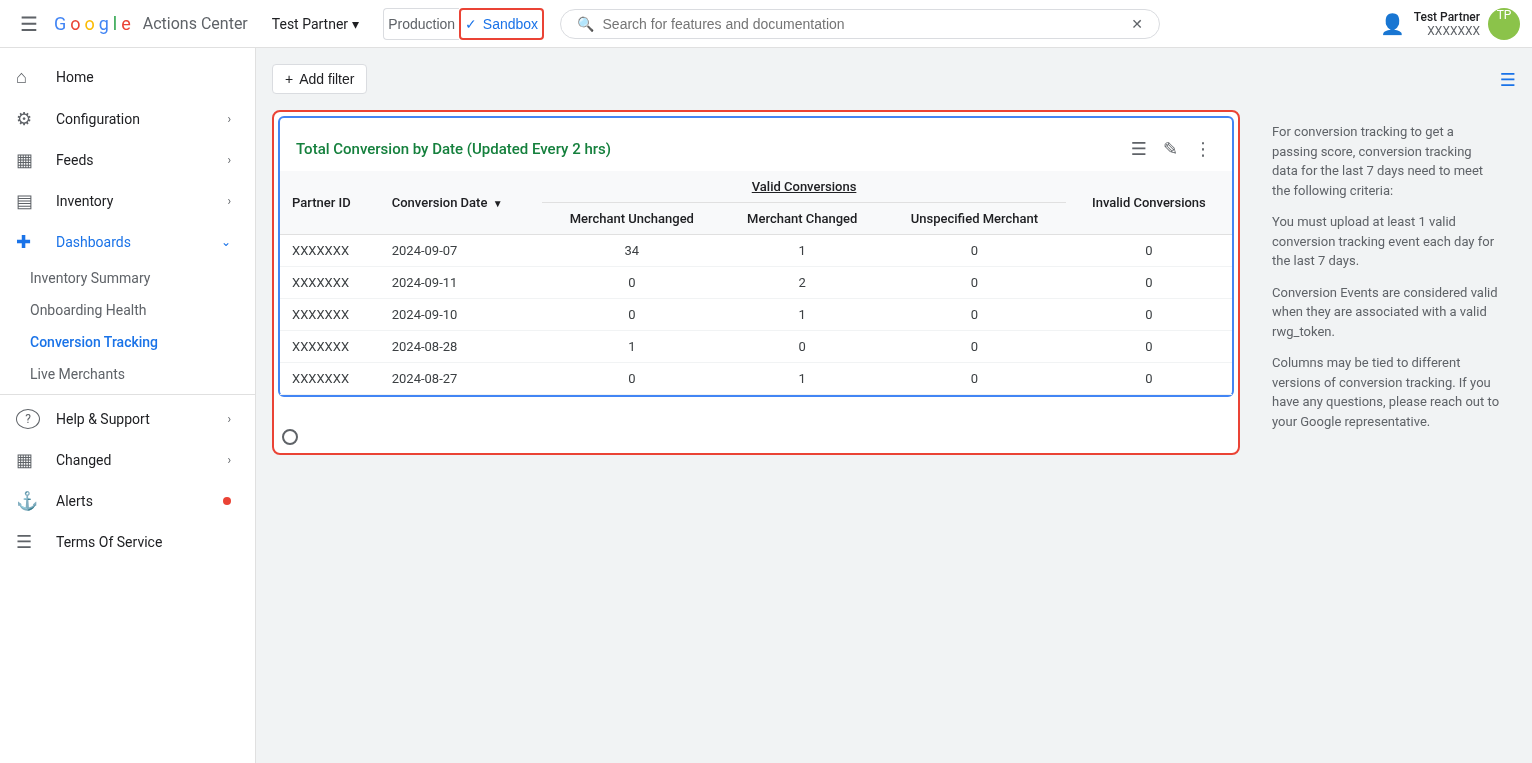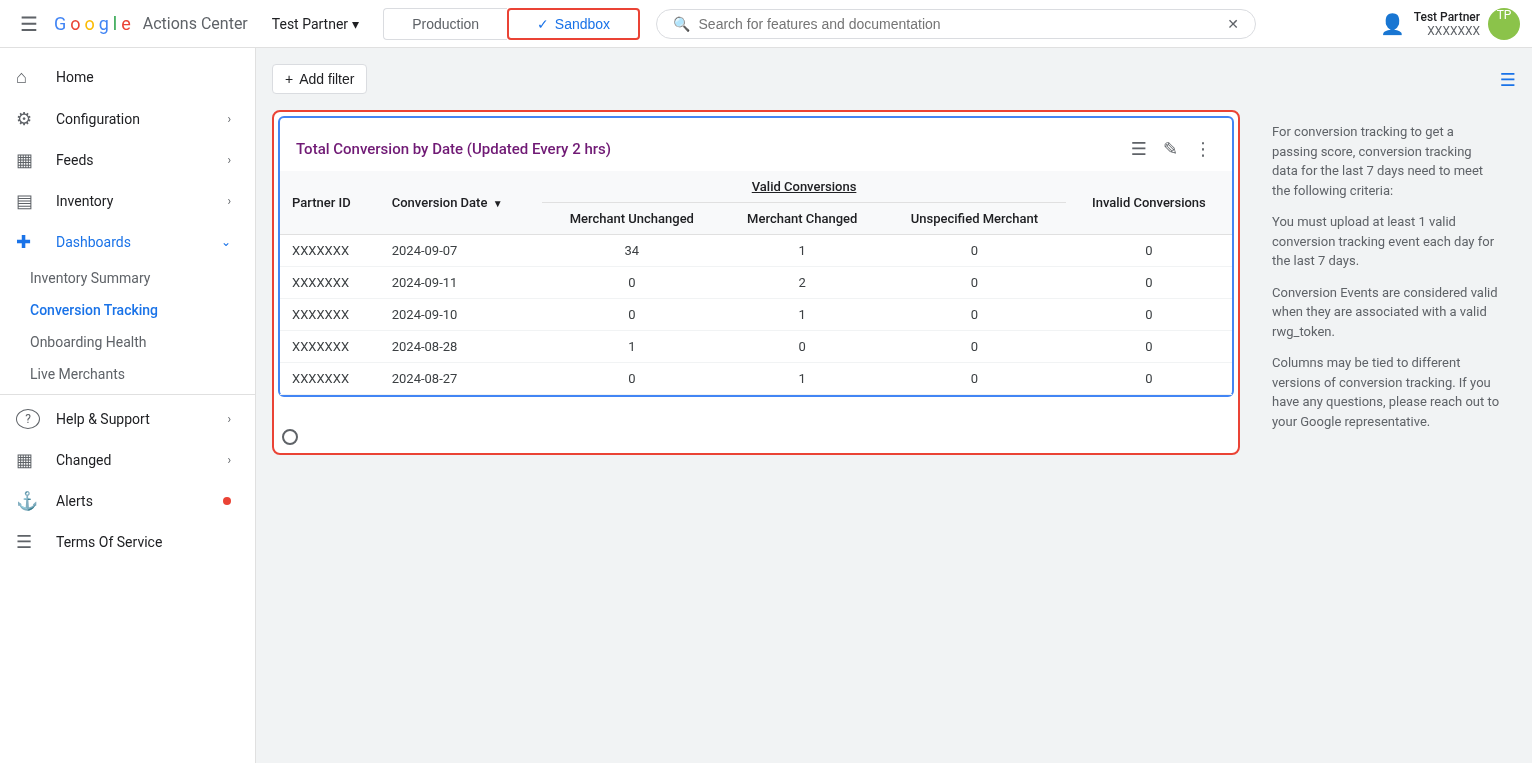--- a/index.html
+++ b/index.html
@@ -19,21 +19,21 @@
     .google-logo .g-yellow { color: #fbbc04; }
     .google-logo .g-green { color: #34a853; }
     .app-name { font-size: 16px; color: #5f6368; margin-left: 4px; }
     .partner-selector {
       display: flex; align-items: center; gap: 4px;
       font-size: 14px; color: #202124; cursor: pointer;
       margin-left: 8px; padding: 4px 8px; border-radius: 4px;
     }
     .env-buttons { display: flex; gap: 0; margin-left: 8px; }
     .env-btn {
-      padding: 6px 28px; border: 1px solid #dadce0; font-size: 14px;
+      padding: 6px 4px; border: 1px solid #dadce0; font-size: 14px;
       cursor: pointer; background: #fff; color: #5f6368;
     }
     .env-btn:first-child { border-radius: 4px 0 0 4px; border-right: none; }
     .env-btn:last-child { border-radius: 0 4px 4px 0; }
     .env-btn.active {
       color: #1a73e8; border: 2px solid #ea4335; border-radius: 4px;
       display: flex; align-items: center; gap: 6px;
     }
     .search-bar {
       flex: 1; display: flex; align-items: center;
@@ -89,21 +89,21 @@
     .chart-card {
       flex: 1; background: #fff; border: 2px solid #ea4335;
       border-radius: 8px; padding: 0; overflow: hidden;
       position: relative;
     }
     .chart-card-inner { border: 2px solid #4285f4; border-radius: 6px; margin: 4px; }
     .chart-header {
       display: flex; align-items: center; justify-content: space-between;
       padding: 16px 16px 8px 16px;
     }
-    .chart-title { font-size: 15px; color: #701a75; font-weight: 500; }
+    .chart-title { font-size: 15px; color: #15803d; font-weight: 500; }
     .chart-actions { display: flex; gap: 8px; color: #5f6368; }
     .chart-action-btn { cursor: pointer; font-size: 18px; padding: 4px; }
 
     
     .data-table { width: 100%; border-collapse: collapse; font-size: 13px; }
     .data-table thead tr { background: #f8f9fa; }
     .data-table th {
       padding: 8px 12px; text-align: left; color: #202124;
       font-weight: 500; border-bottom: 1px solid #e0e0e0; white-space: nowrap;
     }
@@ -219,25 +219,25 @@
     <div class="sidebar-item" style="color:#1a73e8;">
       <span class="icon" style="color:#1a73e8;">✚</span>
       <span>Dashboards</span>
       <span class="expand-icon" style="margin-left:auto; color:#1a73e8;">⌄</span>
     </div>
 
     <div class="sidebar-sub">
       <div class="sidebar-sub-item">
         <span>Inventory Summary</span>
       </div>
+      <div class="sidebar-sub-item">
+        <span>Onboarding Health</span>
+      </div>
       <div class="sidebar-sub-item active">
         <span>Conversion Tracking</span>
-      </div>
-      <div class="sidebar-sub-item">
-        <span>Onboarding Health</span>
       </div>
       <div class="sidebar-sub-item">
         <span>Live Merchants</span>
       </div>
     </div>
 
     <div class="sidebar-divider"></div>
 
     <div class="sidebar-item">
       <span class="icon" style="border:1px solid #5f6368; border-radius:50%; width:20px; height:20px; display:flex; align-items:center; justify-content:center; font-size:12px;">?</span>

